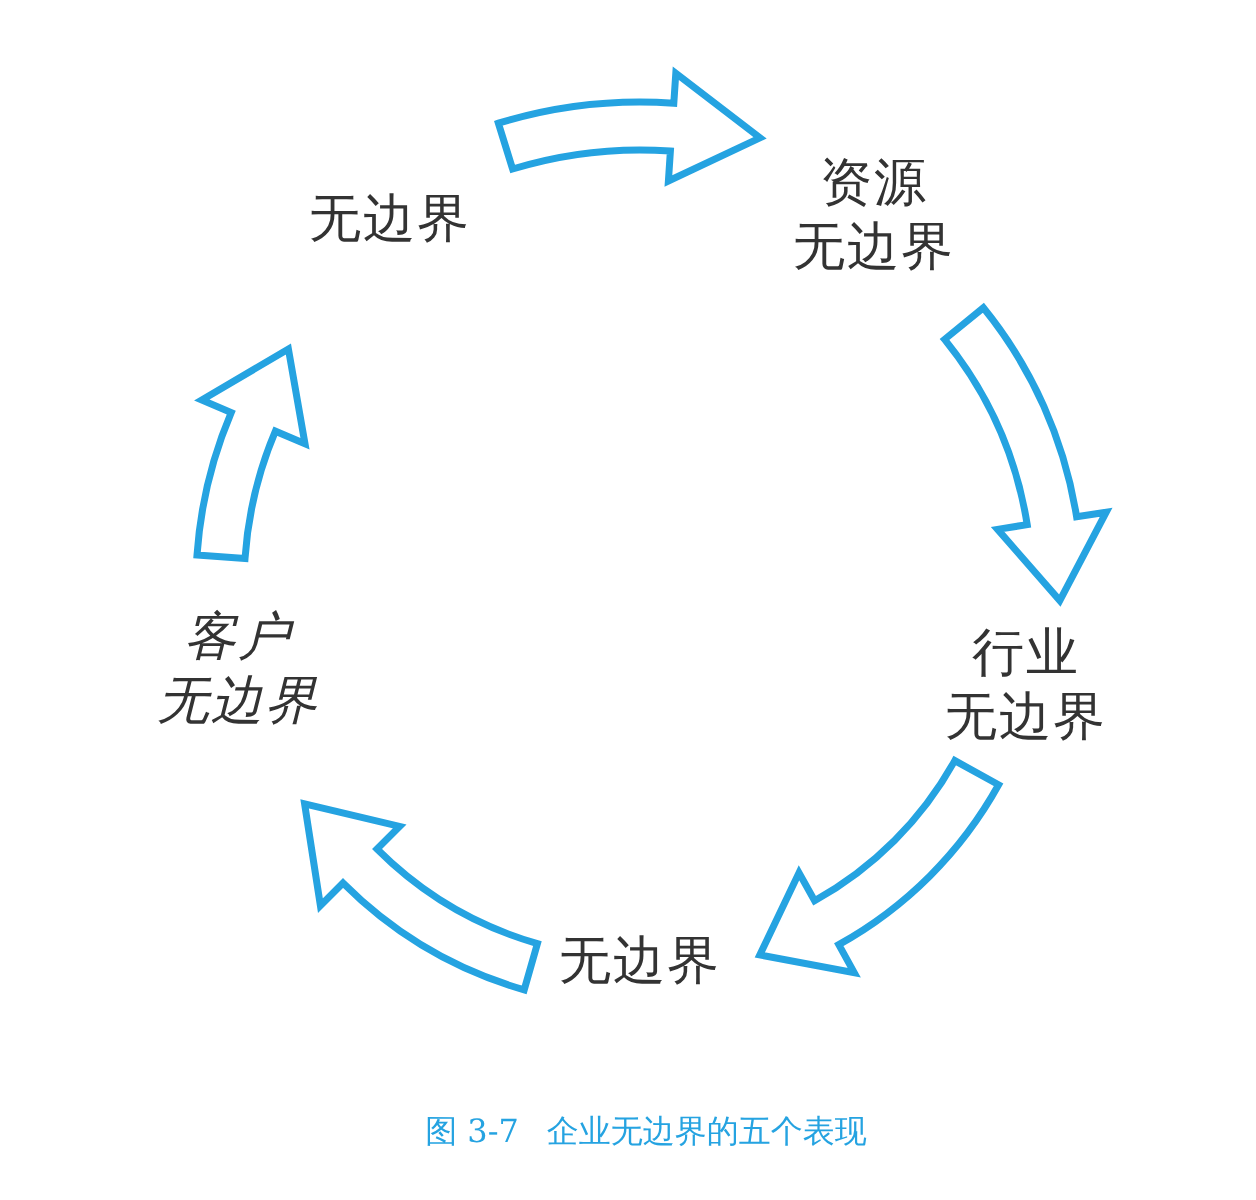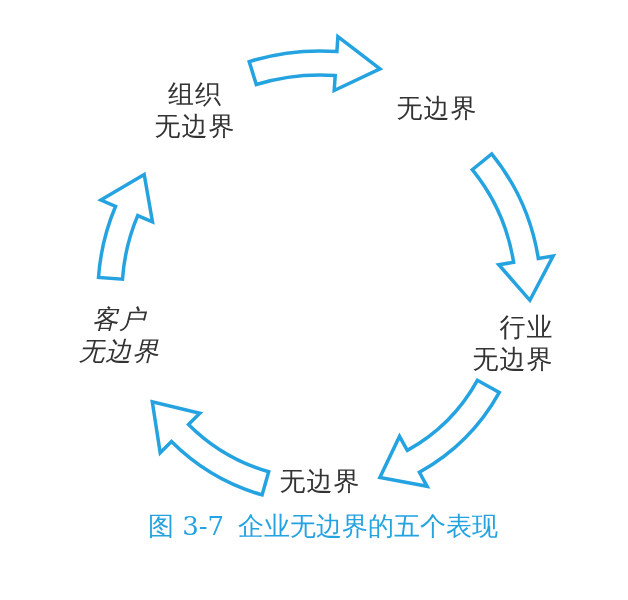--- a/index.html
+++ b/index.html
@@ -28,24 +28,24 @@
     text-align: center;
     color: #333333;
     font-size: 26px;
     line-height: 32px;
     letter-spacing: 1px;
     white-space: nowrap;
   }
   .caption {
     position: absolute;
     left: 323px;
-    top: 526px;
+    top: 566px;
     transform: translate(-50%, -50%);
     white-space: nowrap;
-    font-size: 26px;
+    font-size: 16px;
     line-height: 30px;
     text-align: center;
   }
   .caption .cap-label {
     margin-right: 14px;
   }
 </style>
 </head>
 <body>
 
@@ -53,29 +53,29 @@
 
   <svg class="arrows-svg" id="arrows" viewBox="0 0 628 600">
       <path d="M249.2 61.6 A242 242 0 0 1 336.9 51.6 L337.9 36.6 L380.0 68.9 L334.2 90.5 L335.2 75.5 A218 218 0 0 0 256.3 84.5 Z" fill="#ffffff" stroke="#25A3E1" stroke-width="3.5" stroke-linejoin="miter" stroke-miterlimit="10"></path>
       <path d="M491.7 153.9 A221 221 0 0 1 538.3 258.4 L553.1 256.1 L529.9 300.3 L498.8 264.7 L513.6 262.3 A196 196 0 0 0 472.3 169.7 Z" fill="#ffffff" stroke="#25A3E1" stroke-width="3.5" stroke-linejoin="miter" stroke-miterlimit="10"></path>
       <path d="M499.3 392.4 A205 205 0 0 1 419.4 472.3 L427.1 486.3 L379.9 477.5 L399.5 436.4 L407.3 450.4 A180 180 0 0 0 477.4 380.3 Z" fill="#ffffff" stroke="#25A3E1" stroke-width="3.5" stroke-linejoin="miter" stroke-miterlimit="10"></path>
       <path d="M262.1 494.9 A210 210 0 0 1 171.5 441.5 L160.2 452.8 L152.3 401.9 L199.8 413.2 L188.5 424.5 A186 186 0 0 0 268.7 471.8 Z" fill="#ffffff" stroke="#25A3E1" stroke-width="3.5" stroke-linejoin="miter" stroke-miterlimit="10"></path>
       <path d="M98.5 277.5 A222 222 0 0 1 115.6 206.3 L100.9 200.0 L144.2 174.5 L152.5 221.9 L137.7 215.6 A198 198 0 0 0 122.5 279.2 Z" fill="#ffffff" stroke="#25A3E1" stroke-width="3.5" stroke-linejoin="miter" stroke-miterlimit="10"></path>
     </svg>
 
   <div class="node" style="left: 195px; top: 110px; color: rgb(51, 51, 51);">
-    <div>组织</div>
     <div>无边界</div>
   </div>
 
   <div class="node" style="left: 437px; top: 108px; color: rgb(51, 51, 51);">
+    <div>资源</div>
     <div>无边界</div>
   </div>
 
-  <div class="node" style="left: 513px; top: 343px; color: rgb(51, 51, 51); text-align: right;">
+  <div class="node" style="left: 513px; top: 343px; color: rgb(51, 51, 51);">
     <div>行业</div>
     <div>无边界</div>
   </div>
 
   <div class="node" style="left: 320px; top: 481px; color: rgb(51, 51, 51);">
     <div>无边界</div>
   </div>
 
   <div class="node" style="left: 119px; top: 335px; color: rgb(51, 51, 51); font-style: italic;">
     <div>客户</div>

